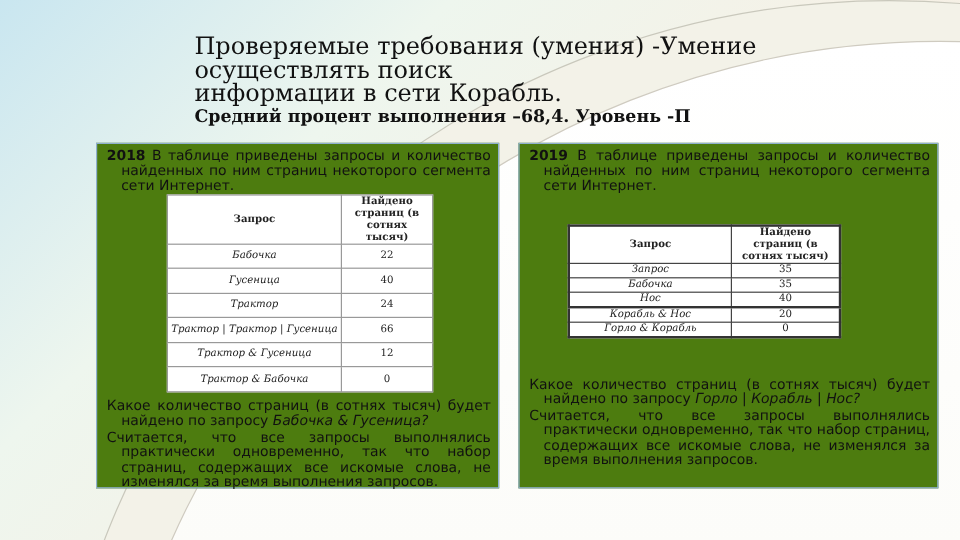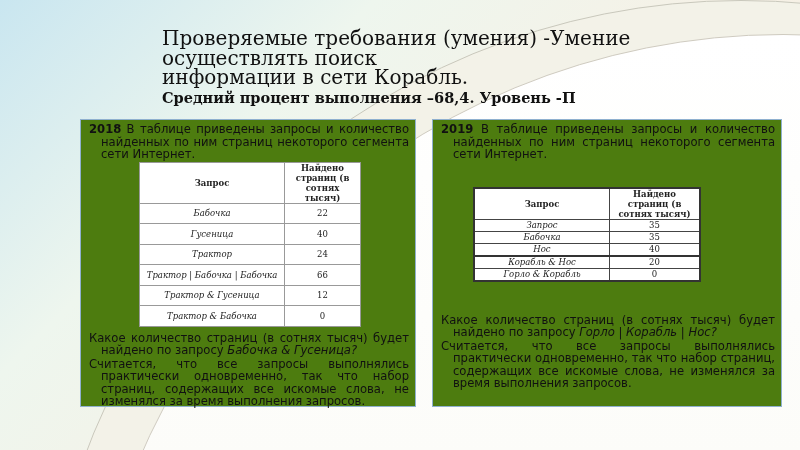--- a/index.html
+++ b/index.html
@@ -87,21 +87,21 @@
           </tr>
       <tr>
             <td class="name">Гусеница</td>
             <td>40</td>
           </tr>
       <tr>
             <td class="name">Трактор</td>
             <td>24</td>
           </tr>
       <tr>
-            <td class="name">Трактор | Бабочка | Бабочка</td>
+            <td class="name">Трактор | Трактор | Гусеница</td>
             <td>66</td>
           </tr>
       <tr>
             <td class="name">Трактор &amp; Гусеница</td>
             <td>12</td>
           </tr>
       <tr>
             <td class="name">Трактор &amp; Бабочка</td>
             <td>0</td>
           </tr>

